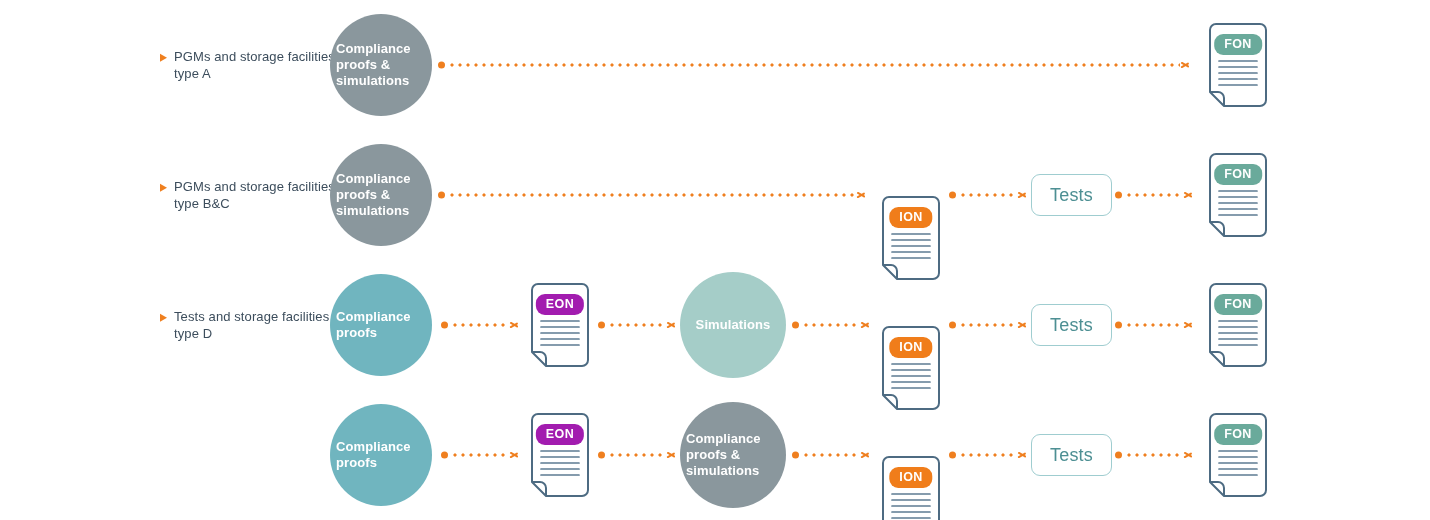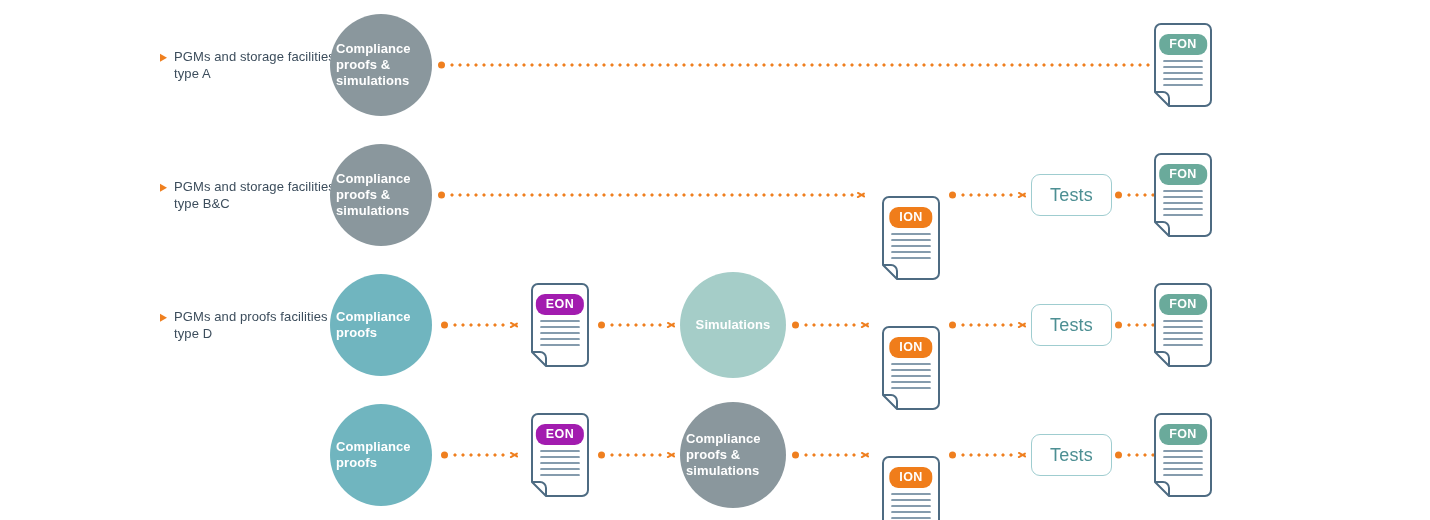--- a/index.html
+++ b/index.html
@@ -65,21 +65,21 @@
     letter-spacing:.4px;
     padding:4px 10px 4px 10px;
     line-height:1;
   }
   .b-eon{background:#a21caf;}
   .b-ion{background:#f07d1a;}
   .b-fon{background:#6aaa9b;}
 
   .doc-eon{left:527px;}
   .doc-ion{left:878px;margin-top:43px;}
-  .doc-fon{left:1150px;}
+  .doc-fon{left:1205px;}
 
   
   .tests{
     position:absolute;top:50%;transform:translateY(-50%);
     left:1031px;width:79px;height:40px;
     border:1.6px solid #9fcdd0;border-radius:9px;
     background:#fff;
     display:flex;align-items:center;justify-content:center;
     color:#4d8f93;font-size:18px;letter-spacing:.2px;
   }
@@ -205,21 +205,21 @@
           <line x1="14" y1="62" x2="52" y2="62"></line>
         </g>
       </svg>
       <span class="doc-badge b-fon">FON</span>
     </div>
   </div>
 
   <div class="row row-3">
     <div class="label">
       <span class="tri"></span>
-      <span class="label-text">PGMs and proofs facilities type D</span>
+      <span class="label-text">Tests and storage facilities type D</span>
     </div>
 
     <div class="circle c-teal circle-a">
       <span>Compliance proofs</span>
     </div>
 
     <div class="conn" style="left:441px;width:78px;">
       <span class="dot0"></span>
       <span class="dline"></span>
       <span class="head"></span>

